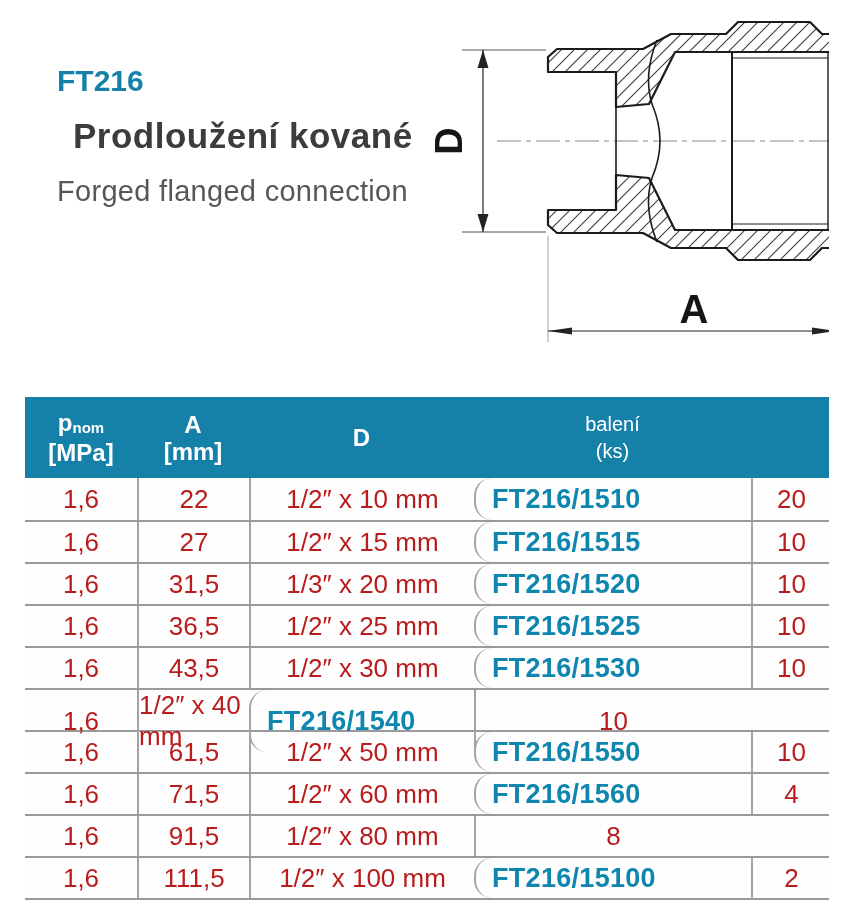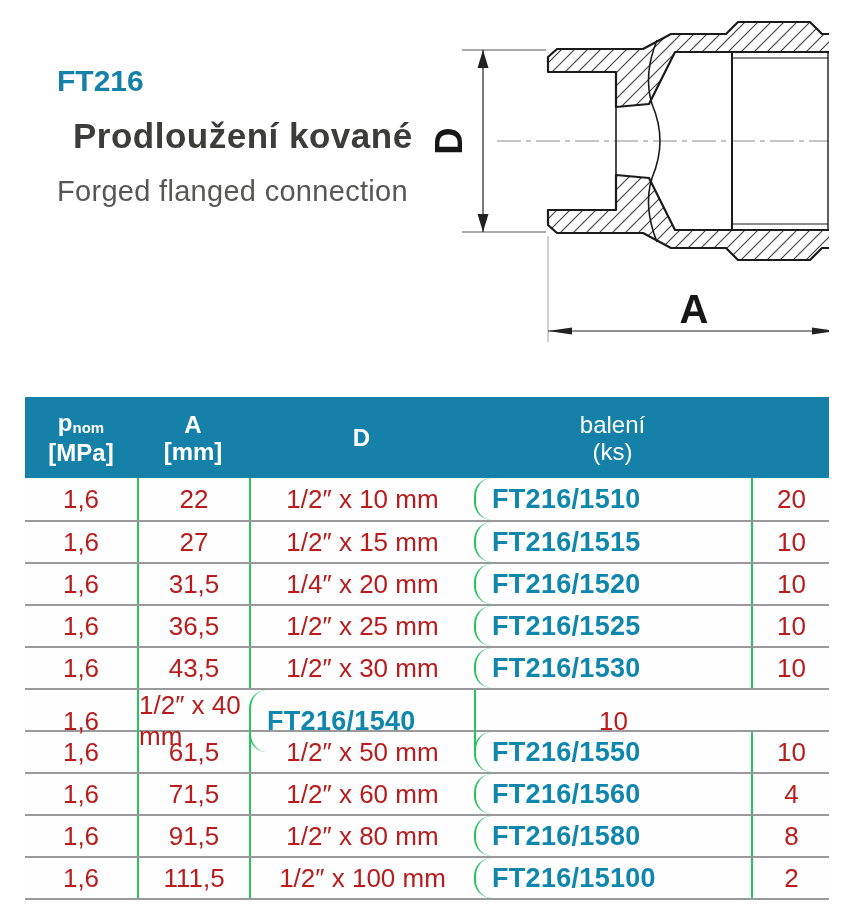--- a/index.html
+++ b/index.html
@@ -18,30 +18,30 @@
   
   .data-table{position:absolute;left:25px;top:397px;width:805px;}
   .thead{
     display:grid;grid-template-columns:112px 112px 225px 277px 79px;
     height:81px;background:#1681a8;color:#ffffff;
   }
   .th{display:flex;flex-direction:column;align-items:center;justify-content:center;
       font-size:24px;line-height:27px;font-weight:bold;}
   .th .sub{font-size:15px;font-weight:bold;vertical-align:baseline;position:relative;top:2px;}
   .th-left{align-items:flex-start;padding-left:16px;box-sizing:border-box;justify-content:center;}
-  .th-pack{font-weight:normal;font-size:24px;line-height:27px;align-items:center;}
+  .th-pack{font-weight:normal;font-size:20px;line-height:27px;align-items:center;}
   .tbody{border-bottom:2px solid #9a9a9c;}
   .trow{
     display:grid;grid-template-columns:112px 112px 225px 277px 79px;
     height:42px;box-sizing:border-box;background:#fefefe;
   }
   .trow:not(:first-child){border-top:2px solid #9a9a9c;}
   .td{display:flex;align-items:center;justify-content:center;
       font-size:26px;color:#b91c1c;box-sizing:border-box;}
-  .td:nth-child(n+2){border-left:2px solid #22c55e;}
+  .td:nth-child(n+2){border-left:2px solid #a3a3a3;}
   .td-code{justify-content:flex-start;padding-left:16px;font-weight:bold;color:#0e86ae;font-size:27px;letter-spacing:.3px;border-radius:18px;}
 </style>
 </head>
 <body>
 
 <div class="page">
 
   <header class="title-block">
     <div class="product-code">FT216</div>
     <h1 class="product-name-cs">Prodloužení kované</h1>
@@ -116,21 +116,21 @@
     <div class="td">1,6</div>
     <div class="td">27</div>
     <div class="td">1/2″ x 15 mm</div>
     <div class="td td-code">FT216/1515</div>
     <div class="td">10</div>
   </div>
 
   <div class="trow">
     <div class="td">1,6</div>
     <div class="td">31,5</div>
-    <div class="td">1/4″ x 20 mm</div>
+    <div class="td">1/3″ x 20 mm</div>
     <div class="td td-code">FT216/1520</div>
     <div class="td">10</div>
   </div>
 
   <div class="trow">
     <div class="td">1,6</div>
     <div class="td">36,5</div>
     <div class="td">1/2″ x 25 mm</div>
     <div class="td td-code">FT216/1525</div>
     <div class="td">10</div>
@@ -164,21 +164,20 @@
     <div class="td">71,5</div>
     <div class="td">1/2″ x 60 mm</div>
     <div class="td td-code">FT216/1560</div>
     <div class="td">4</div>
   </div>
 
   <div class="trow">
     <div class="td">1,6</div>
     <div class="td">91,5</div>
     <div class="td">1/2″ x 80 mm</div>
-    <div class="td td-code">FT216/1580</div>
     <div class="td">8</div>
   </div>
 
   <div class="trow">
     <div class="td">1,6</div>
     <div class="td">111,5</div>
     <div class="td">1/2″ x 100 mm</div>
     <div class="td td-code">FT216/15100</div>
     <div class="td">2</div>
   </div>

